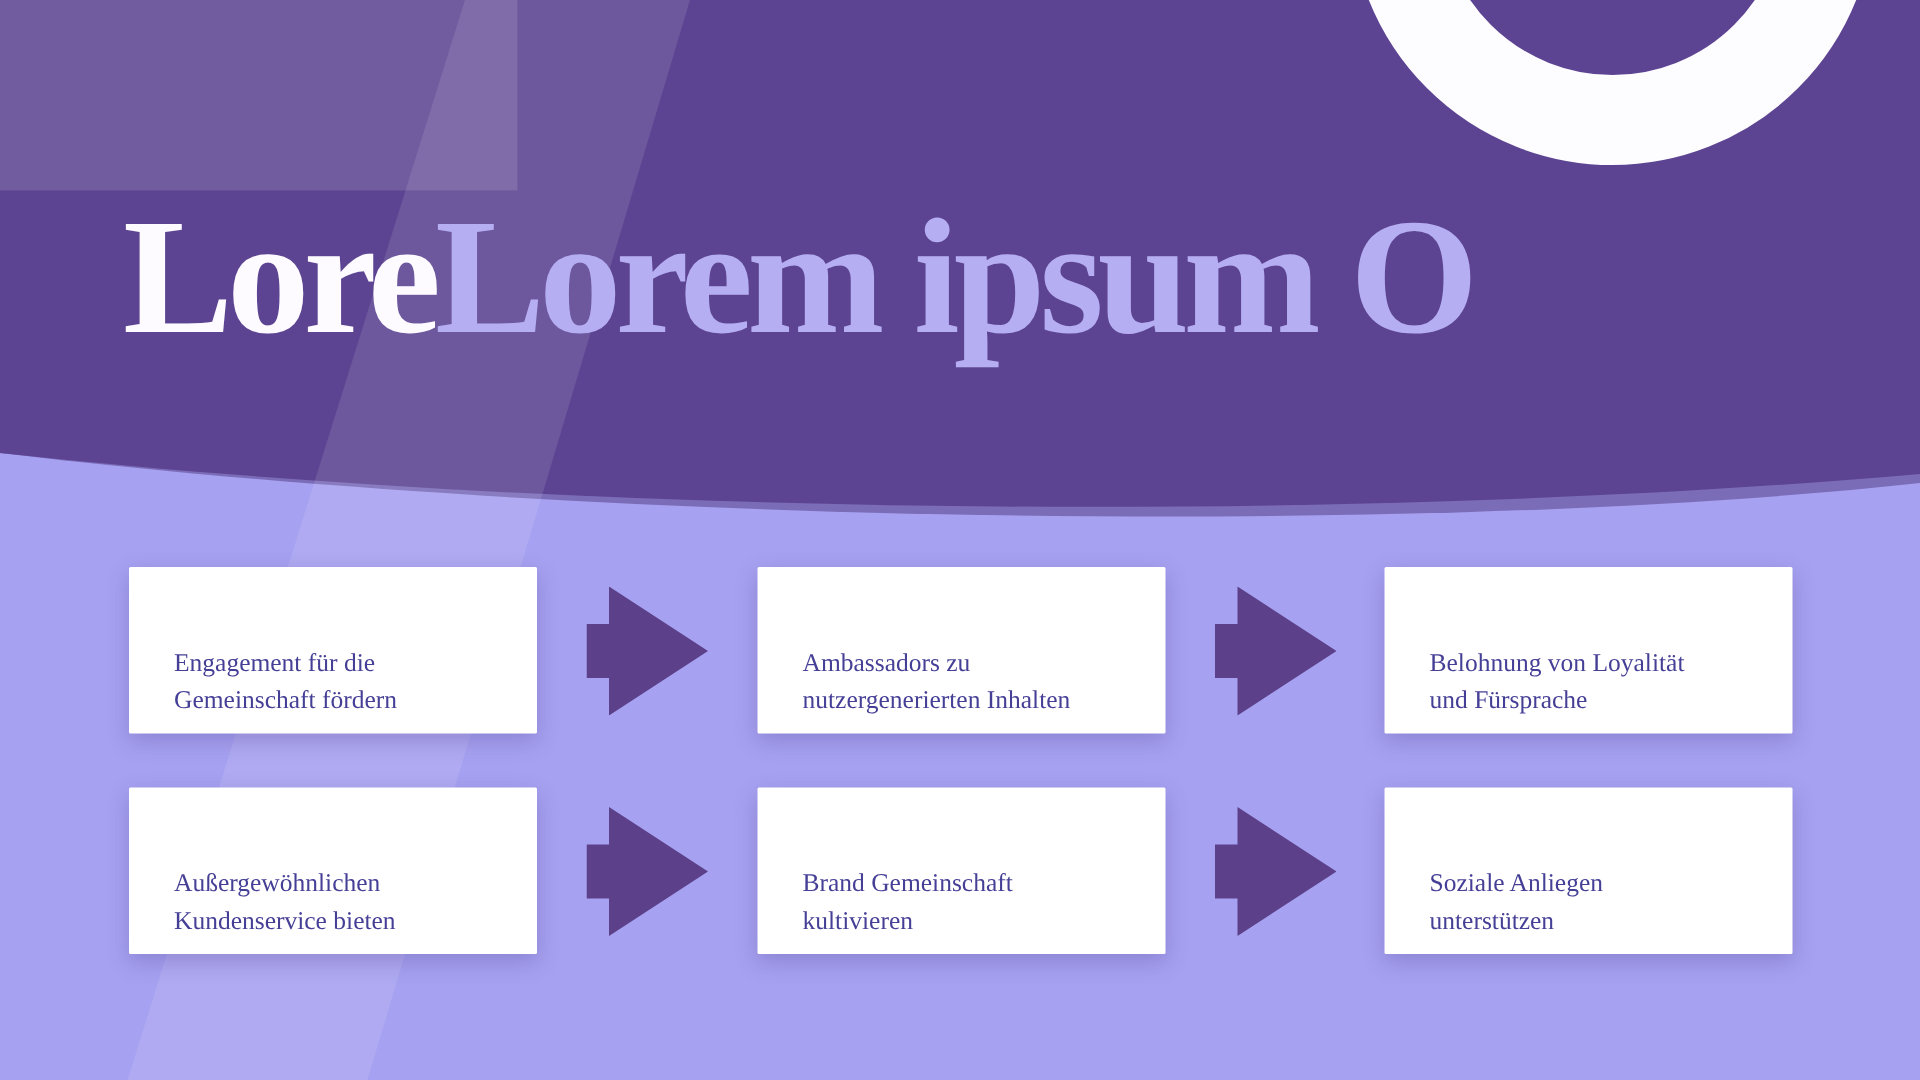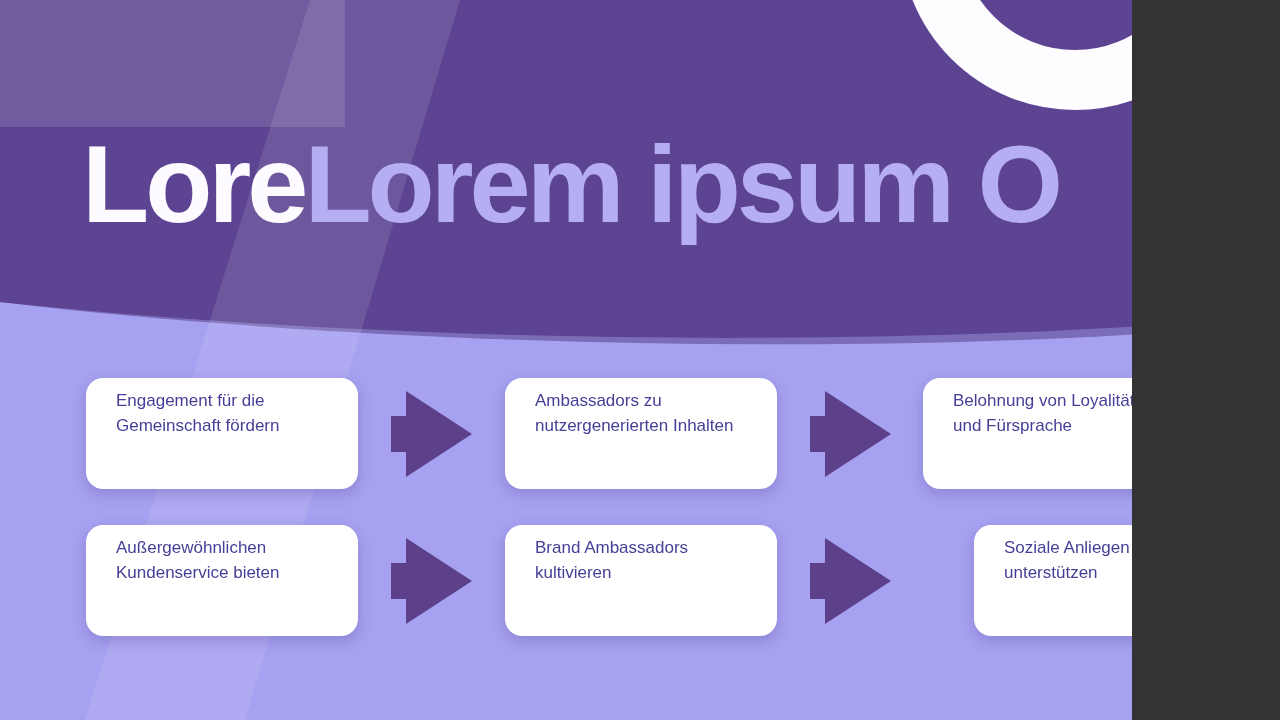--- a/index.html
+++ b/index.html
@@ -1,61 +1,61 @@
 <!DOCTYPE html>
 <html style="--page-bg: #a6a1f0; --header-bg: #5d4492; --header-band: #7b6cb8; --header-panel: rgba(255,255,255,0.13); --stripe: rgba(255,255,255,0.10); --ring: #fdfcff; --title-highlight: #fdfbff; --title-rest: #b6aef2; --card-bg: #ffffff; --card-text: #453f96; --arrow: #5c4089;"><head>
 <meta charset="utf-8">
 <style>
   html,body{margin:0;padding:0;background:#333;}
   .slide{
     position:relative;
-    width:1132px;height:720px;
+    width:1280px;height:720px;
     overflow:hidden;
     background:var(--page-bg,#a6a1f0);
-    font-family:Liberation Sans, sans-serif;
+    font-family:Liberation Serif, serif;
   }
   .bg{position:absolute;inset:0;display:block;}
   .title{
     position:absolute;
     left:82px;top:129px;
     margin:0;
     font-size:110px;
     line-height:110px;
     font-weight:700;
     letter-spacing:-4px;
     white-space:nowrap;
   }
   .title .t-hi{color:var(--title-highlight,#fdfbff);}
   .title .t-rest{color:var(--title-rest,#b6aef2);}
   .card{
     position:absolute;
     width:272px;height:111px;
     background:var(--card-bg,#ffffff);
-    border-radius:17px;
+    border-radius:1px;
     box-shadow:0 5px 14px rgba(76,56,140,0.28);
-    display:flex;align-items:flex-start;
+    display:flex;align-items:flex-end;
     box-sizing:border-box;
     padding:10px 20px 10px 30px;
   }
   .card p{
     margin:0;
     color:var(--card-text,#453f96);
     font-size:17px;
     line-height:25px;
     white-space:pre-line;
   }
   .arrow{position:absolute;width:81px;height:86px;}
   .arrow polygon{fill:var(--arrow,#5c4089);}
   
   .c1{left:86px;top:378px;}
   .c2{left:505px;top:378px;}
   .c3{left:923px;top:378px;}
   .c4{left:86px;top:525px;}
   .c5{left:505px;top:525px;}
-  .c6{left:974px;top:525px;}
+  .c6{left:923px;top:525px;}
   .a1{left:391px;top:391px;}
   .a2{left:810px;top:391px;}
   .a3{left:391px;top:538px;}
   .a4{left:810px;top:538px;}
 </style>
 </head>
 <body>
 
 <div class="slide">
 
@@ -96,21 +96,21 @@
   </div>
 
   <div class="card c3">
     <p>Belohnung von Loyalität
 und Fürsprache</p>
   </div>
   <svg class="arrow a3" viewBox="0 0 81 86">
     <polygon points="0,25 15,25 15,0 81,43 15,86 15,61 0,61"></polygon>
   </svg>
   <div class="card c5">
-    <p>Brand Ambassadors
+    <p>Brand Gemeinschaft
 kultivieren</p>
   </div>
   <svg class="arrow a4" viewBox="0 0 81 86">
     <polygon points="0,25 15,25 15,0 81,43 15,86 15,61 0,61"></polygon>
   </svg>
   <div class="card c6">
     <p>Soziale Anliegen
 unterstützen</p>
   </div>
 

